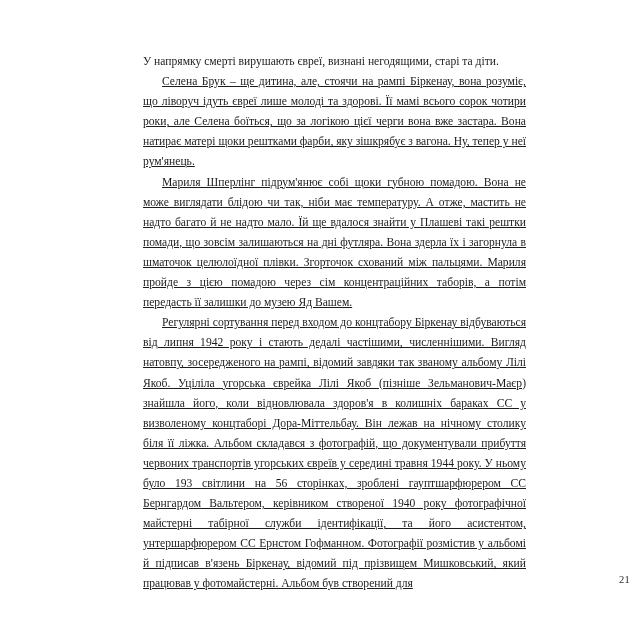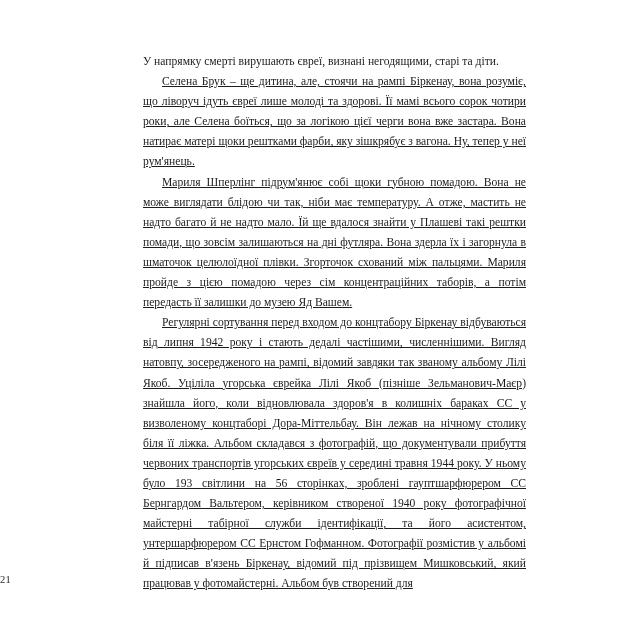--- a/index.html
+++ b/index.html
@@ -34,21 +34,21 @@
   }
   .body-text p.indent {
     text-indent: 19px;
     text-decoration: underline;
   }
   .folio {
     position: absolute;
     left: 0;
     right: 0;
     top: 574px;
-    text-align: left;
+    text-align: right;
     font-size: 10.5px;
     color: #2a2a2a;
     letter-spacing: 0.3px;
   }
 </style>
 </head>
 <body>
 
 <div class="page">
   <div class="body-text">

